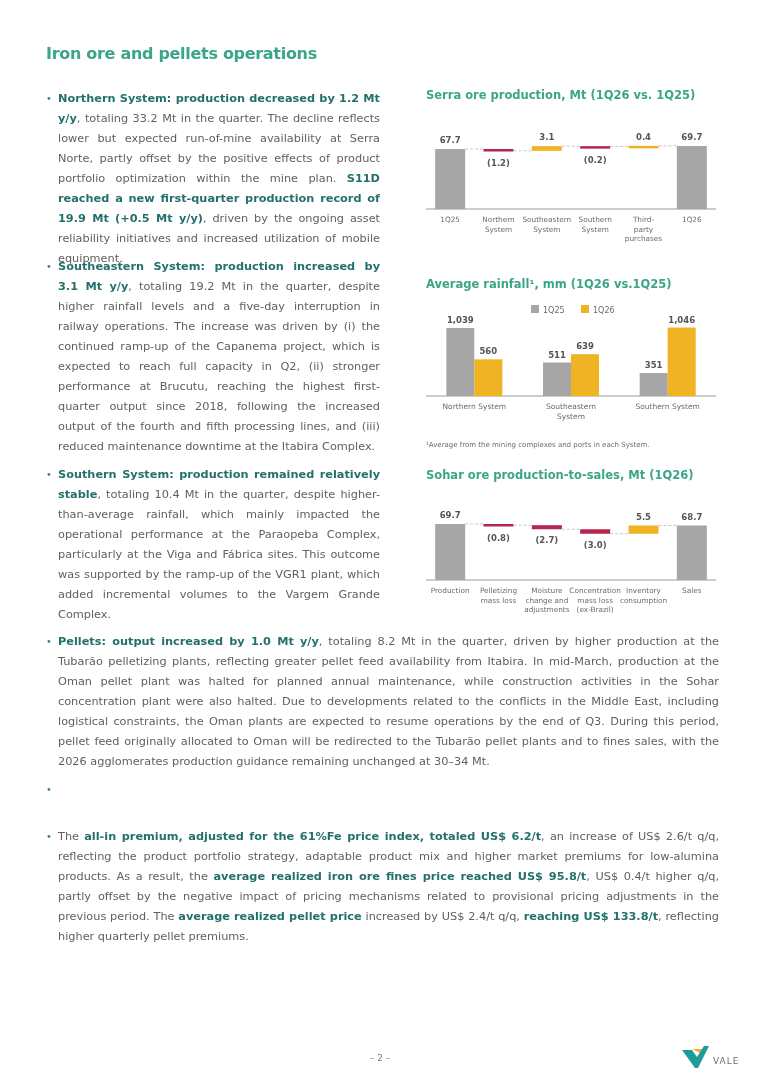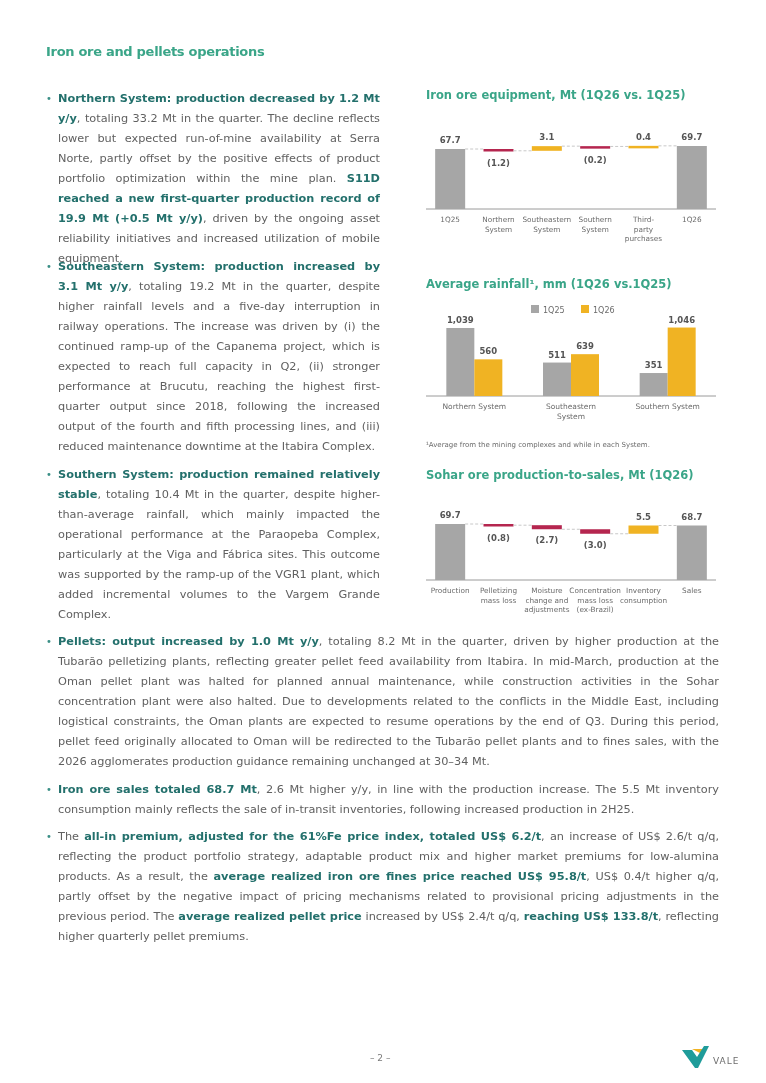--- a/index.html
+++ b/index.html
@@ -1,20 +1,20 @@
 <!DOCTYPE html>
 <html><head>
 <meta charset="utf-8">
 <style>
   * { box-sizing: border-box; margin: 0; padding: 0; }
   html, body { width: 766px; height: 1083px; background: #ffffff; overflow: hidden; }
   body { position: relative; font-family: "DejaVu Sans", sans-serif; color: #5e5e5e; }
   .title {
     position: absolute; left: 46px; top: 44px;
-    font-family: "DejaVu Sans", sans-serif; font-weight: bold; font-size: 13px;
+    font-family: "DejaVu Sans", sans-serif; font-weight: bold; font-size: 16px;
     color: #3aa588; letter-spacing: -0.3px;
   }
   .bullet-block { position: absolute; font-size: 11.3px; line-height: 20px; color: #606060; text-align: justify; }
   .bullet-block .dot {
     position: absolute; left: -12px; top: 0; color: #3a8f86; font-size: 10px;
   }
   .hl { color: #23706c; font-weight: bold; }
   .col-left { left: 58px; width: 322px; }
   .col-full { left: 58px; width: 661px; }
   .chart-title {
@@ -43,28 +43,27 @@
   <span class="dot">•</span>
   <span class="bullet-text"><span class="hl">Southern System: production remained relatively stable</span><span>, totaling 10.4 Mt in the quarter, despite higher-than-average rainfall, which mainly impacted the operational performance at the Paraopeba Complex, particularly at the Viga and Fábrica sites. This outcome was supported by the ramp-up of the VGR1 plant, which added incremental volumes to the Vargem Grande Complex.</span></span>
 </div>
 
 <div class="bullet-block col-full" style="top:632px;">
   <span class="dot">•</span>
   <span class="bullet-text"><span class="hl">Pellets: output increased by 1.0 Mt y/y</span><span>, totaling 8.2 Mt in the quarter, driven by higher production at the Tubarão pelletizing plants, reflecting greater pellet feed availability from Itabira. In mid-March, production at the Oman pellet plant was halted for planned annual maintenance, while construction activities in the Sohar concentration plant were also halted. Due to developments related to the conflicts in the Middle East, including logistical constraints, the Oman plants are expected to resume operations by the end of Q3. During this period, pellet feed originally allocated to Oman will be redirected to the Tubarão pellet plants and to fines sales, with the 2026 agglomerates production guidance remaining unchanged at 30–34 Mt.</span></span>
 </div>
 <div class="bullet-block col-full" style="top:780px;">
   <span class="dot">•</span>
-  <span class="bullet-text"><span class="hl">Iron ore sales totaled 68.7 Mt</span><span>, 2.6 Mt higher y/y, in line with the production increase. The 5.5 Mt inventory consumption mainly reflects the sale of in-transit inventories, following increased production in 2H25.</span></span>
 </div>
 <div class="bullet-block col-full" style="top:827px;">
   <span class="dot">•</span>
   <span class="bullet-text"><span>The </span><span class="hl">all-in premium, adjusted for the 61%Fe price index, totaled US$ 6.2/t</span><span>, an increase of US$ 2.6/t q/q, reflecting the product portfolio strategy, adaptable product mix and higher market premiums for low-alumina products. As a result, the </span><span class="hl">average realized iron ore fines price reached US$ 95.8/t</span><span>, US$ 0.4/t higher q/q, partly offset by the negative impact of pricing mechanisms related to provisional pricing adjustments in the previous period. The </span><span class="hl">average realized pellet price</span><span> increased by US$ 2.4/t q/q, </span><span class="hl">reaching US$ 133.8/t</span><span>, reflecting higher quarterly pellet premiums.</span></span>
 </div>
 
-<div class="chart-title" style="top:88px;">Iron ore equipment, Mt (1Q26 vs. 1Q25)</div>
+<div class="chart-title" style="top:88px;">Serra ore production, Mt (1Q26 vs. 1Q25)</div>
 <svg class="chart" id="chart0" style="left:426px; top:120px;" width="290" height="140">
     <line x1="0" x2="290" y1="89" y2="89" stroke="#9a9a9a" stroke-width="1"></line>
     <rect x="9.166666666666668" y="29" width="30" height="60" fill="#a6a6a6"></rect>
     <text x="24.166666666666668" y="23" text-anchor="middle" font-size="8.5" font-weight="bold" fill="#555">67.7</text>
     <text x="24.166666666666668" y="102" text-anchor="middle" font-size="7.3" fill="#6b6b6b">1Q25</text>
     <line x1="39.16666666666667" x2="57.5" y1="29" y2="29" stroke="#c8c8c8" stroke-width="1" stroke-dasharray="3,2"></line>
     <rect x="57.5" y="29" width="30" height="2.5" fill="#b5264f"></rect>
     <text x="72.5" y="45.5" text-anchor="middle" font-size="8.5" font-weight="bold" fill="#555">(1.2)</text>
     <text x="72.5" y="102" text-anchor="middle" font-size="7.3" fill="#6b6b6b">Northern</text>
     <text x="72.5" y="111.5" text-anchor="middle" font-size="7.3" fill="#6b6b6b">System</text>
@@ -107,21 +106,21 @@
     <rect x="145" y="59.17454545454545" width="28" height="41.82545454545455" fill="#f0b323"></rect>
     <text x="159" y="54.17454545454545" text-anchor="middle" font-size="8.5" font-weight="bold" fill="#555">639</text>
     <text x="145" y="114" text-anchor="middle" font-size="7.5" fill="#6b6b6b">Southeastern</text>
     <text x="145" y="123.5" text-anchor="middle" font-size="7.5" fill="#6b6b6b">System</text>
     <rect x="213.66666666666669" y="78.02545454545455" width="28" height="22.974545454545456" fill="#a6a6a6"></rect>
     <text x="227.66666666666669" y="73.02545454545455" text-anchor="middle" font-size="8.5" font-weight="bold" fill="#555">351</text>
     <rect x="241.66666666666669" y="32.53454545454545" width="28" height="68.46545454545455" fill="#f0b323"></rect>
     <text x="255.66666666666669" y="27.53454545454545" text-anchor="middle" font-size="8.5" font-weight="bold" fill="#555">1,046</text>
     <text x="241.66666666666669" y="114" text-anchor="middle" font-size="7.5" fill="#6b6b6b">Southern System</text>
   </svg>
-<div class="footnote">¹Average from the mining complexes and while in each System.</div>
+<div class="footnote">¹Average from the mining complexes and ports in each System.</div>
 
 <div class="chart-title" style="top:468px;">Sohar ore production-to-sales, Mt (1Q26)</div>
 <svg class="chart" id="chart2" style="left:426px; top:500px;" width="290" height="125">
     <line x1="0" x2="290" y1="80" y2="80" stroke="#9a9a9a" stroke-width="1"></line>
     <rect x="9.166666666666668" y="24" width="30" height="56" fill="#a6a6a6"></rect>
     <text x="24.166666666666668" y="18" text-anchor="middle" font-size="8.5" font-weight="bold" fill="#555">69.7</text>
     <text x="24.166666666666668" y="93" text-anchor="middle" font-size="7.3" fill="#6b6b6b">Production</text>
     <line x1="39.16666666666667" x2="57.5" y1="24" y2="24" stroke="#c8c8c8" stroke-width="1" stroke-dasharray="3,2"></line>
     <rect x="57.5" y="24" width="30" height="2.5" fill="#b5264f"></rect>
     <text x="72.5" y="40.5" text-anchor="middle" font-size="8.5" font-weight="bold" fill="#555">(0.8)</text>

